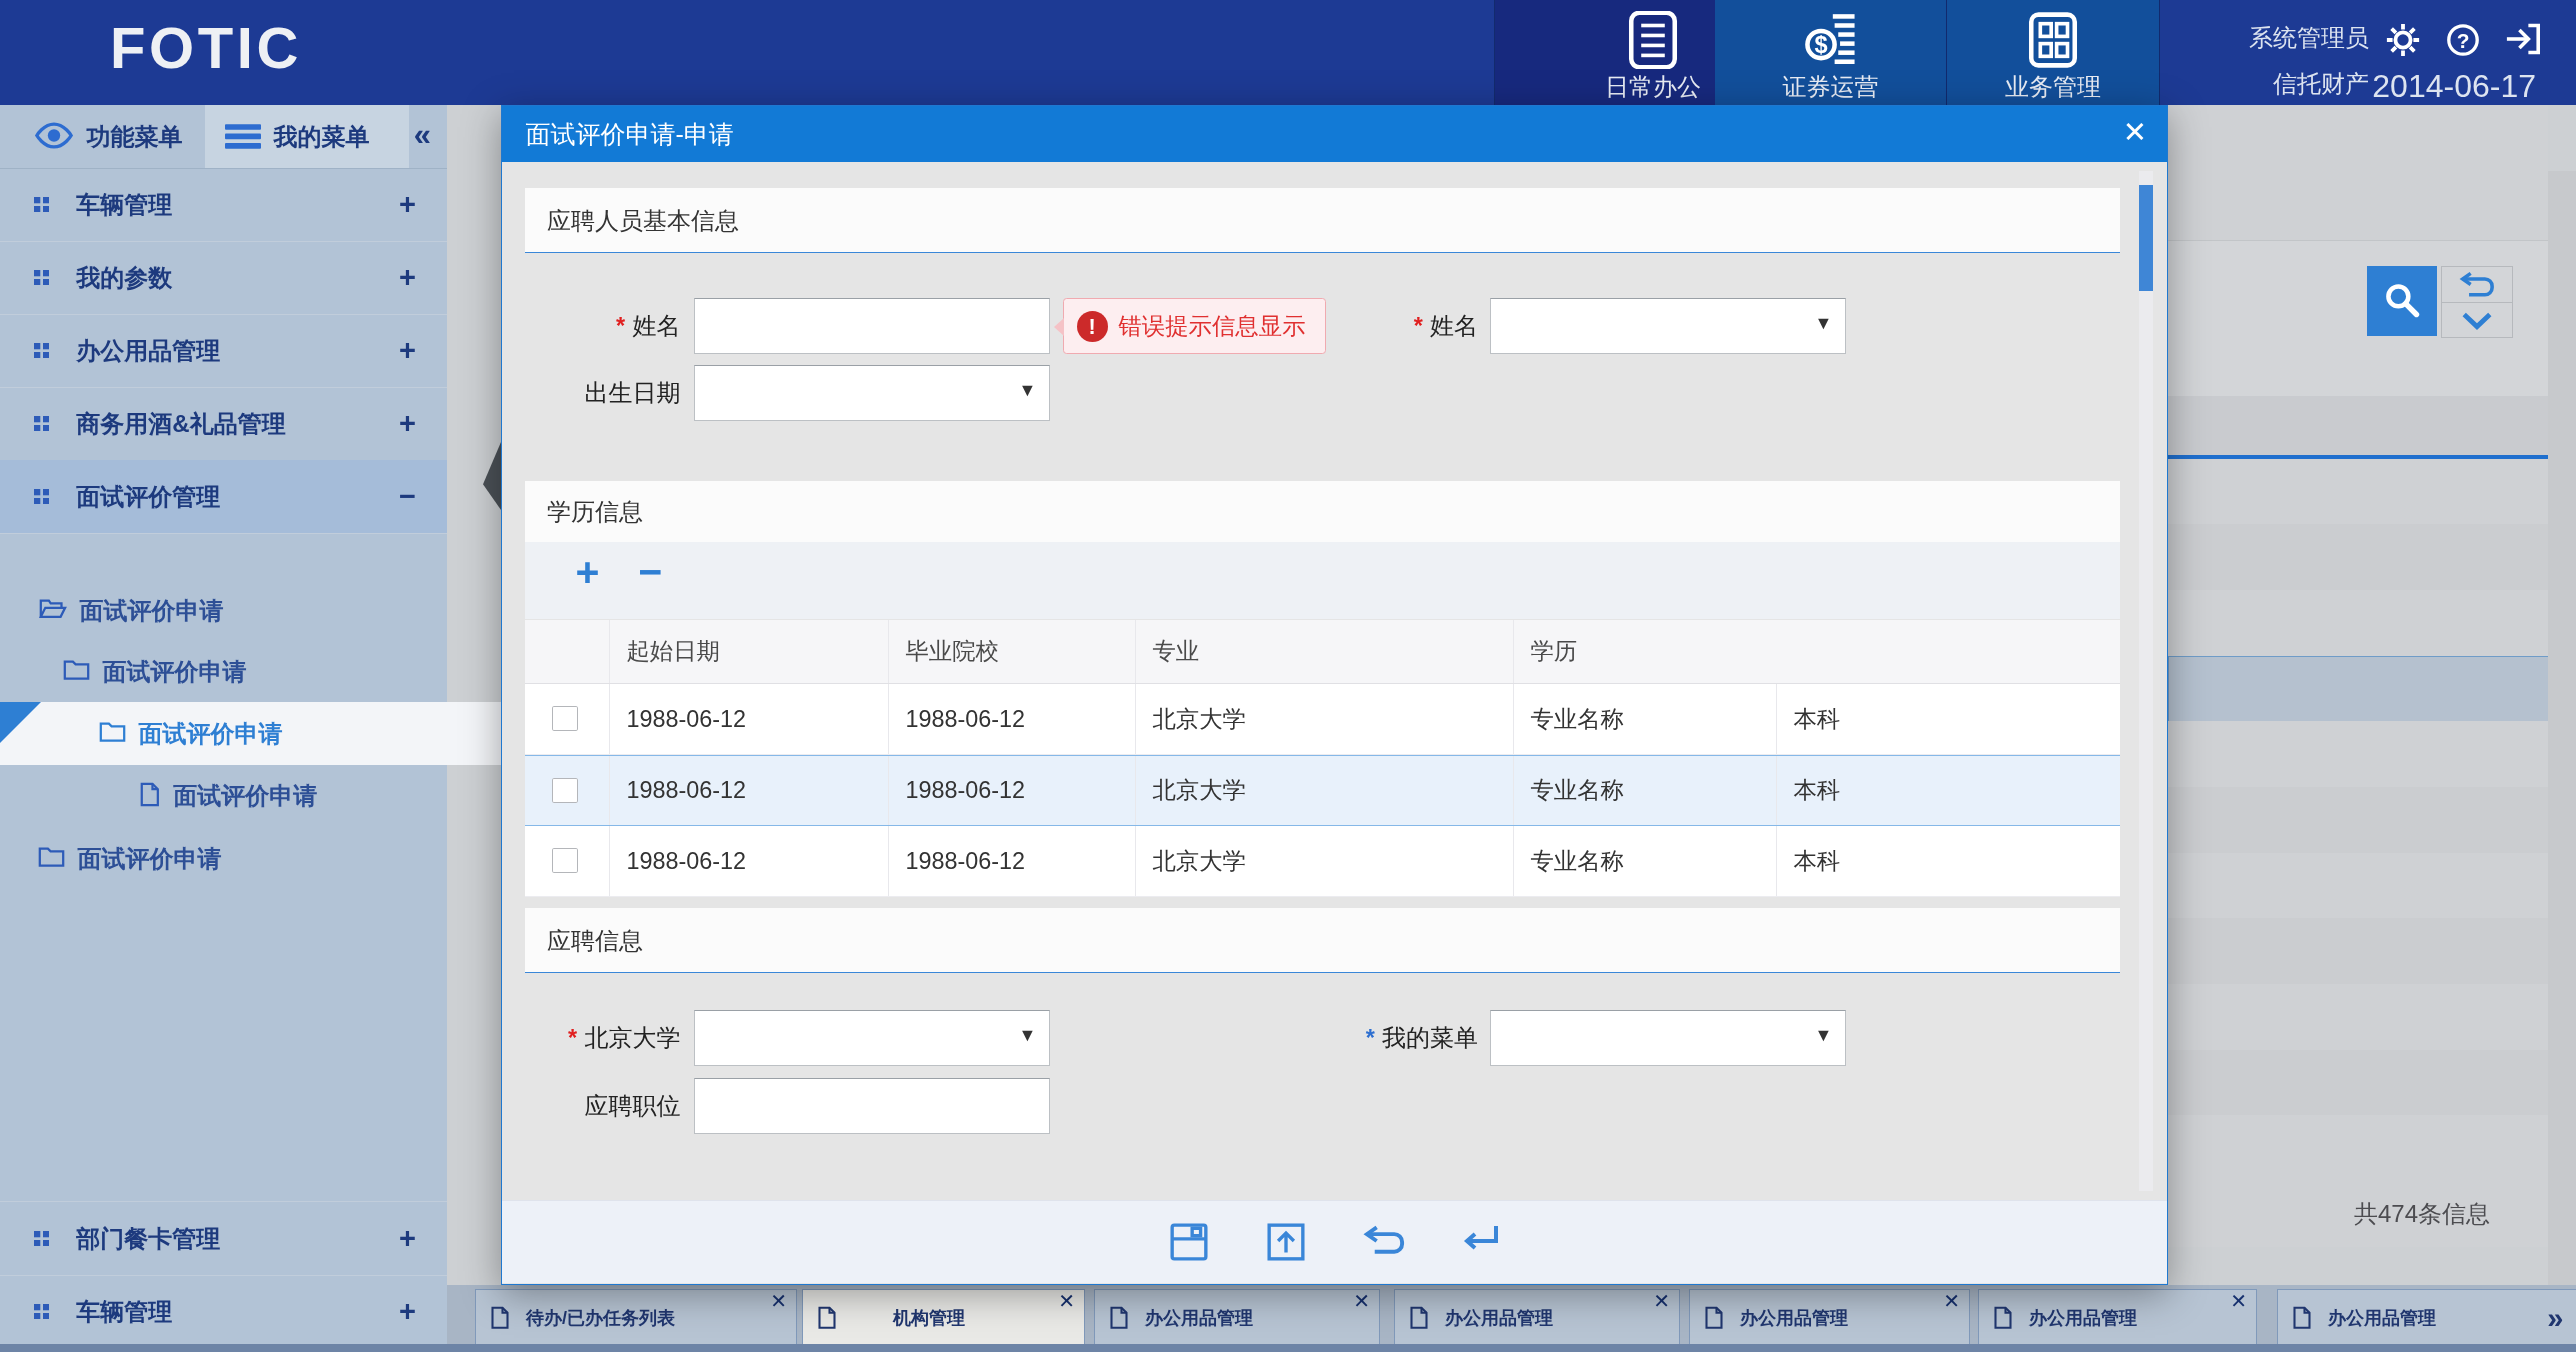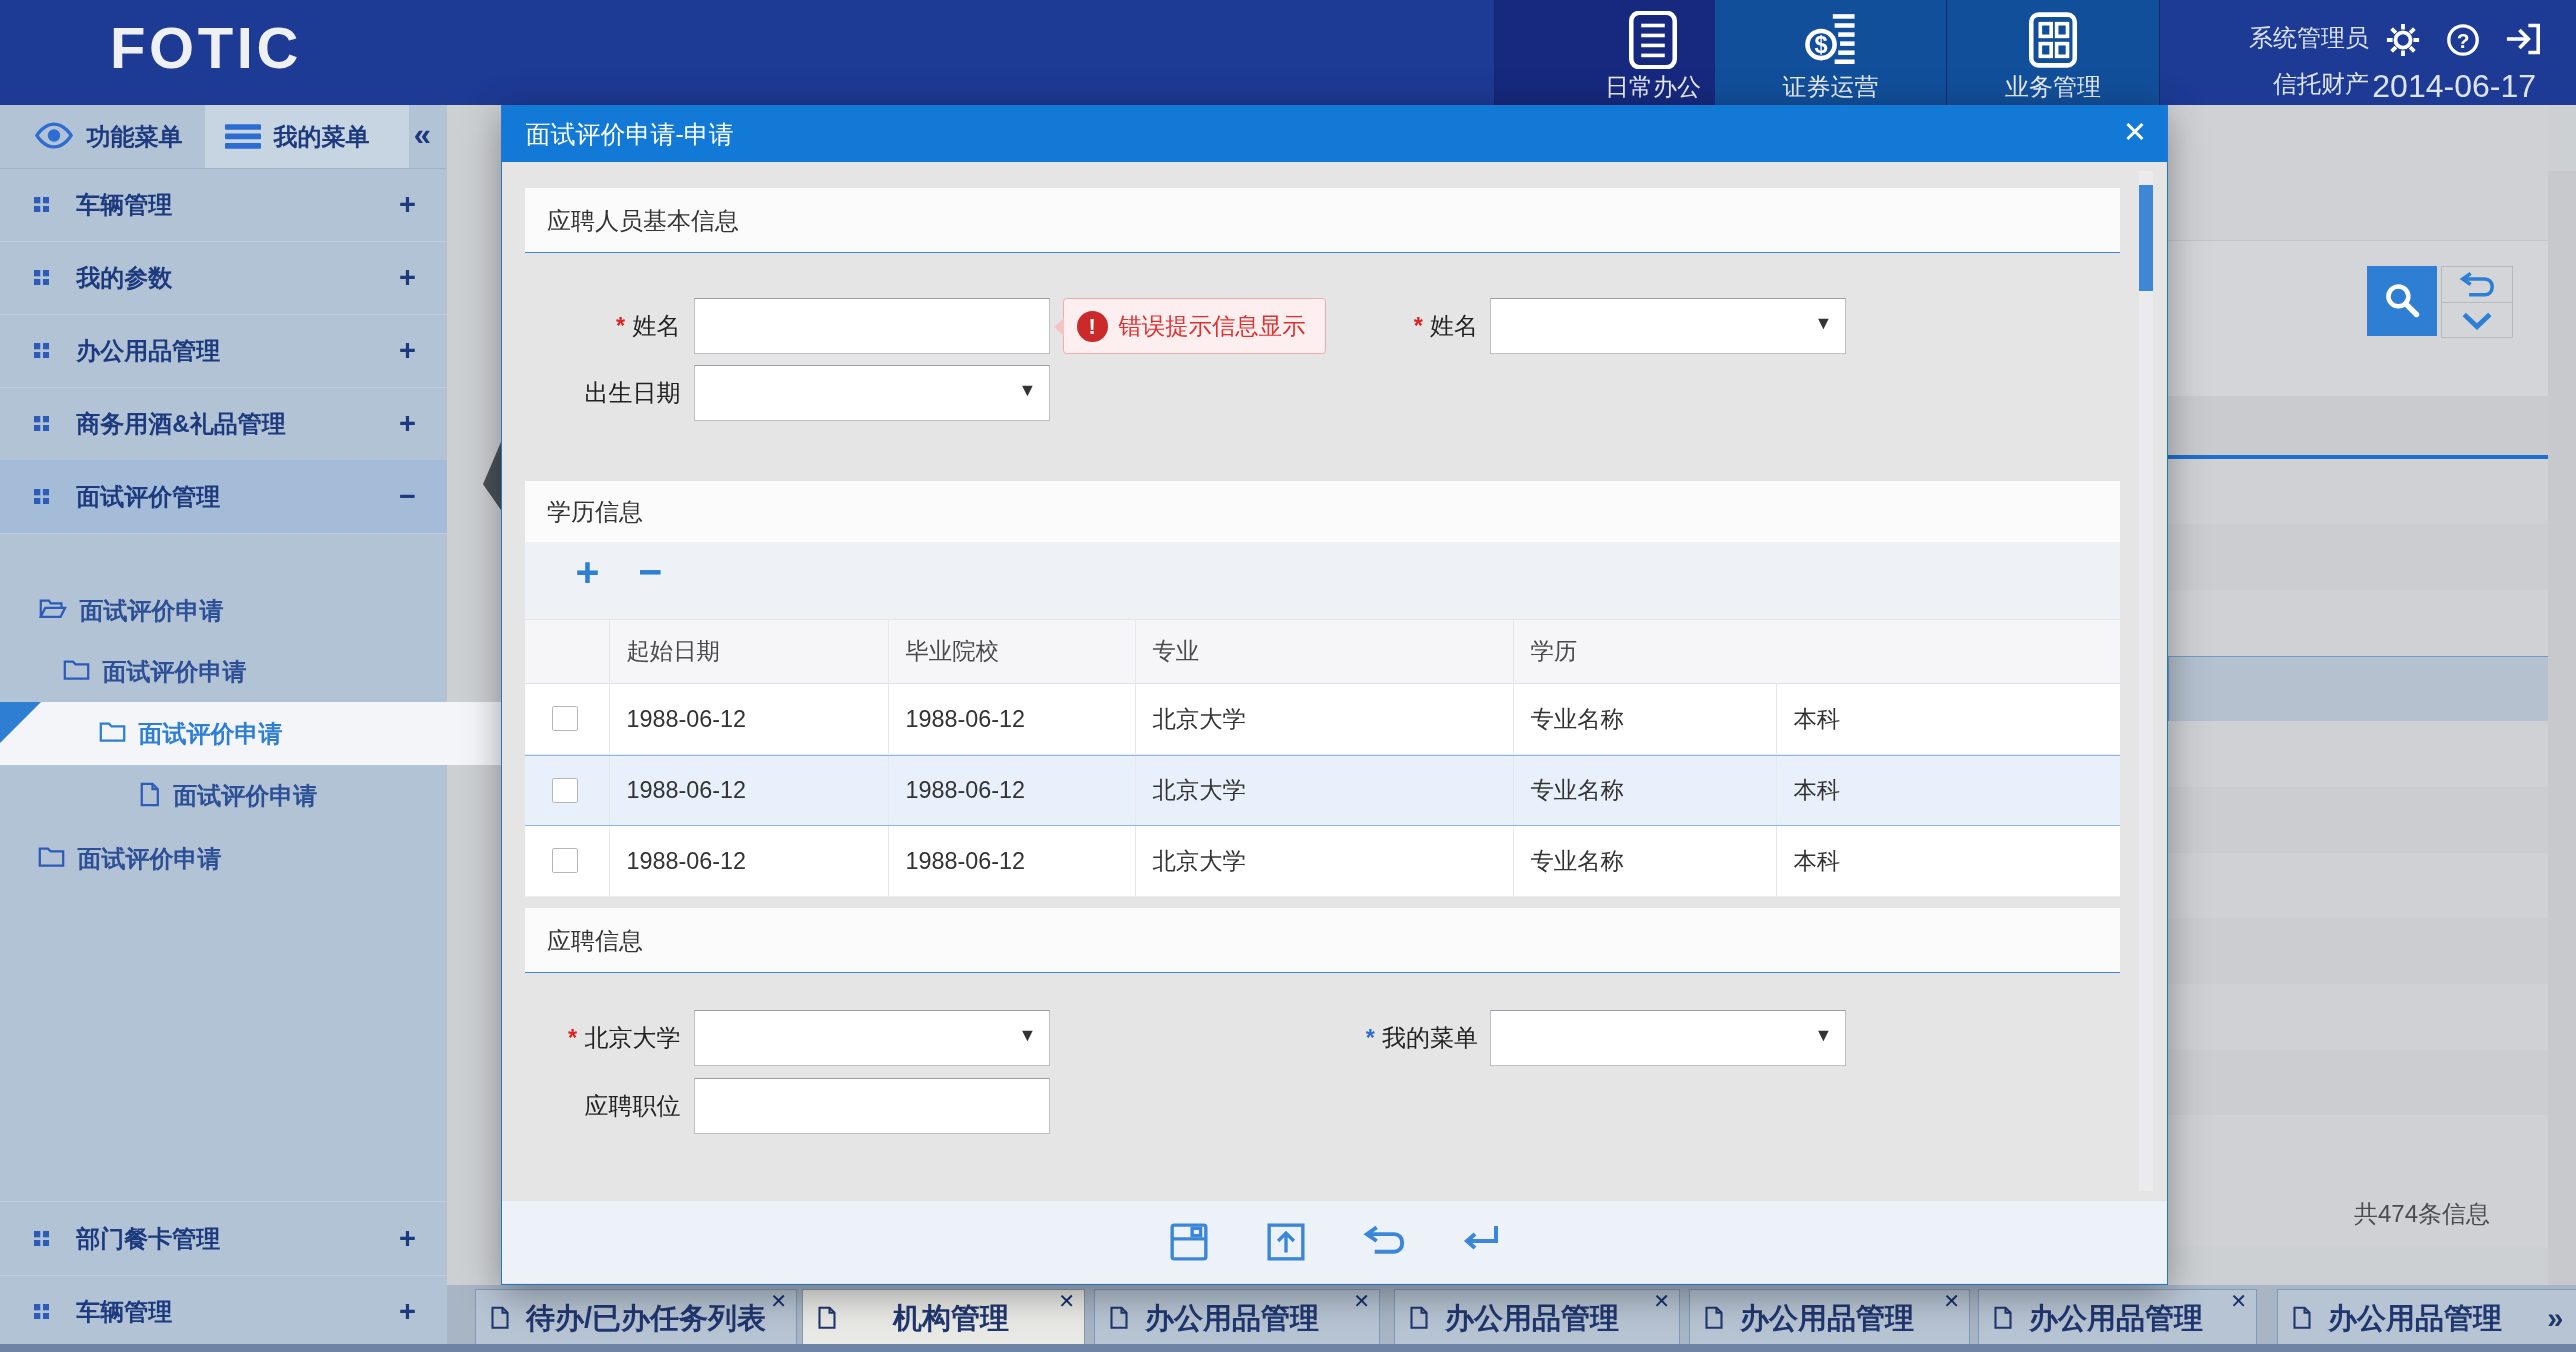--- a/index.html
+++ b/index.html
@@ -113,21 +113,21 @@
         border-top:0.9px solid #dfe3ec;display:flex;align-items:center;justify-content:center;gap:56px;}
   .fbtn{width:41px;height:41px;cursor:pointer;background:none;border:none;padding:0;}
   .sbtrack{position:absolute;right:14.4px;top:65px;width:13.5px;height:1020px;background:#ebebee;}
   .sbthumb{position:absolute;left:0;top:14.4px;width:13.5px;height:106px;background:#3f86d6;cursor:grab;}
 
   
   .tabbar{position:absolute;left:447px;top:1285px;width:2129px;height:67px;background:#a8b5c5;z-index:20;}
   .btab{position:absolute;top:3.6px;height:58px;background:#b7c4d3;border:0.9px solid #8099ba;
         box-sizing:border-box;cursor:pointer;}
   .btab .ticon{position:absolute;left:14.4px;top:16px;}
-  .btab .tlab{position:absolute;left:50px;top:0;line-height:56px;font-size:29px;font-weight:bold;
+  .btab .tlab{position:absolute;left:50px;top:0;line-height:56px;font-size:18px;font-weight:bold;
         color:#20366f;white-space:nowrap;}
   .btab .tclose{position:absolute;right:9px;top:1.8px;font-size:20px;font-weight:bold;color:#16306e;
         cursor:pointer;line-height:21.6px;}
   .btab-active{background:#e9e9e6;}
   .toverflow{position:absolute;right:12.6px;top:0;line-height:56px;font-size:29px;font-weight:bold;
         color:#20366f;cursor:pointer;}
   .bottomstrip{position:absolute;left:0;top:1344px;width:2576px;height:8px;background:#6d84a6;z-index:40;}
   svg text{font-family:"Liberation Sans","DejaVu Sans",sans-serif;}
 </style>
 </head>

